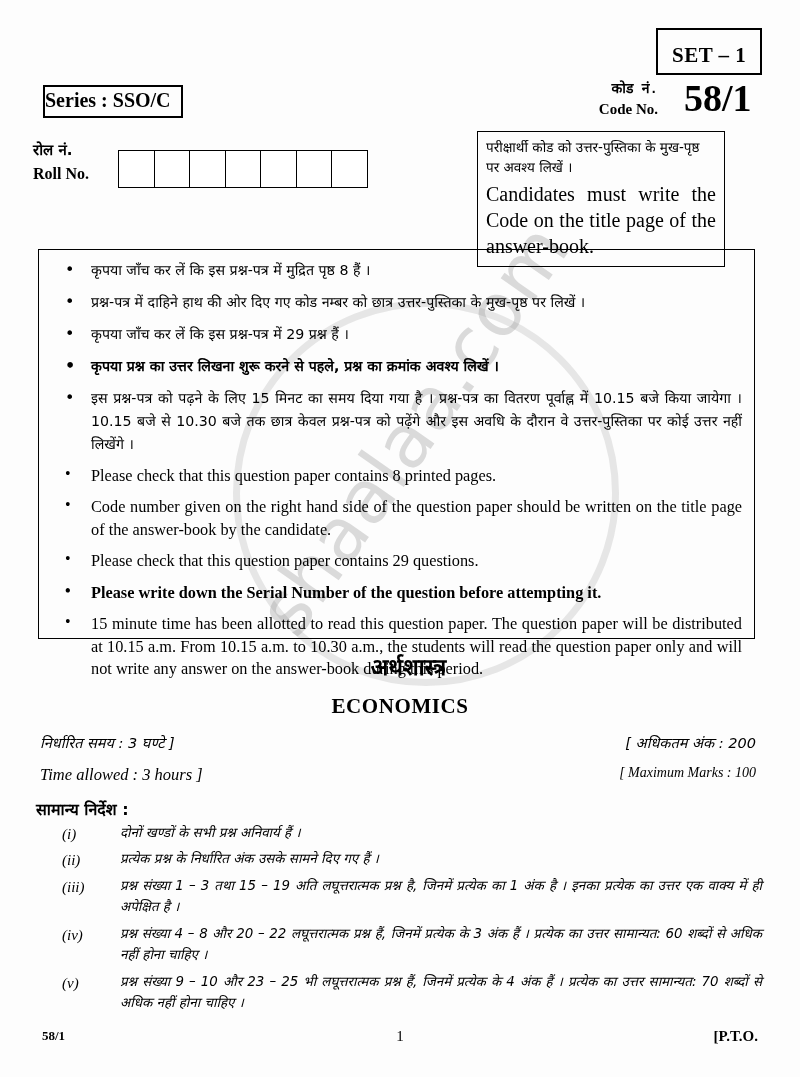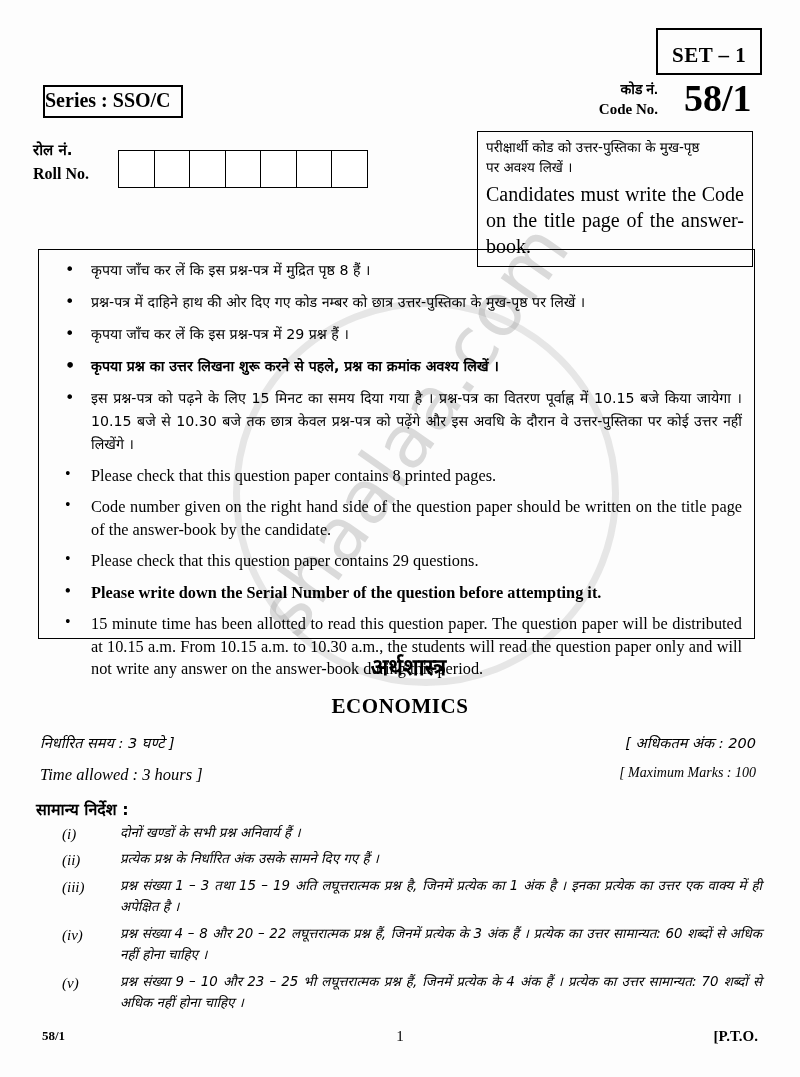--- a/index.html
+++ b/index.html
@@ -93,21 +93,21 @@
   .code-label {
     position: absolute;
     left: 568px;
     top: 80px;
     font-size: 15px;
     font-weight: bold;
     line-height: 1.35;
     text-align: right;
     width: 90px;
   }
-  .code-label .hi { font-family: Liberation Sans, sans-serif; font-size: 14px; font-weight: bold;}
+  .code-label .hi { font-family: Liberation Mono, monospace; font-size: 14px; font-weight: bold;}
   .code-num {
     position: absolute;
     left: 684px;
     top: 76px;
     font-size: 38px;
     font-weight: bold;
     letter-spacing: 0px;
   }
 
   
@@ -133,21 +133,21 @@
     margin-left: -1.5px;
     background: #fff;
   }
   .roll-cell:first-child { margin-left: 0; }
 
   
   .note-box {
     position: absolute;
     left: 477px;
     top: 131px;
-    width: 276px;
+    width: 248px;
     border: 1.5px solid #000;
     padding: 5px 8px 6px 8px;
     box-sizing: border-box;
   }
   .note-box .hi-line {
     font-family: "DejaVu Sans", sans-serif;
     font-size: 13.5px;
     line-height: 1.5;
   }
   .note-box .en-line {

